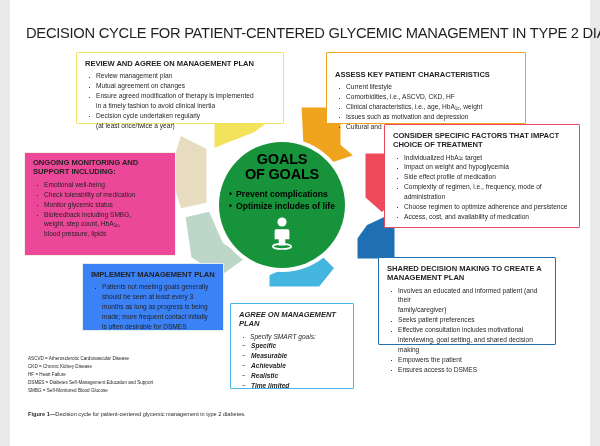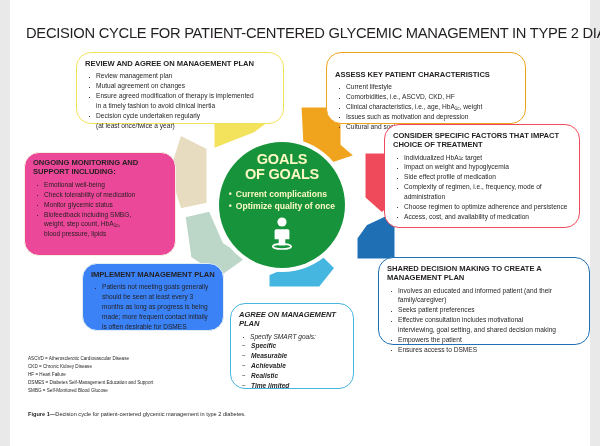--- a/index.html
+++ b/index.html
@@ -27,33 +27,33 @@
   }
 
   
   #ring{position:absolute;left:150px;top:92px;width:270px;height:230px;}
 
   
   #core{
     position:absolute;left:219px;top:142px;width:126px;height:126px;
     border-radius:50%;background:#17933b;
     box-shadow:0 0 0 4px #ffffff;
-    color:#fef9c3;text-align:center;
+    color:#000000;text-align:center;
     display:flex;flex-direction:column;align-items:center;
     padding-top:10px;box-sizing:border-box;
   }
   #core .gtitle{font-size:14.5px;font-weight:700;line-height:1.02;letter-spacing:-0.2px;}
   #core .glist{margin-top:6px;font-size:8.6px;font-weight:700;line-height:1.45;text-align:left;}
   #core .glist div{white-space:nowrap;}
   #core .glist .dot{display:inline-block;width:7px;}
   #person{margin-top:4px;}
 
   
   .box{
-    position:absolute;background:#fff;border-radius:15px;
+    position:absolute;background:#fff;border-radius:1px;
     box-sizing:border-box;
   }
   .box h4{
     margin:0 0 3px 0;font-size:7.6px;font-weight:700;color:#231f20;
     letter-spacing:-0.05px;line-height:1.22;text-transform:uppercase;
   }
   .box ul{margin:0;padding:0;list-style:none;}
   .box li{
     position:relative;font-size:6.6px;color:#231f20;line-height:1.5;
     padding-left:11px;
@@ -66,21 +66,21 @@
   .sub{margin:0;padding:0;list-style:none;}
   .sub li{padding-left:12px;font-weight:700;font-size:6.6px;line-height:1.5;}
   .sub li::before{content:"–";position:absolute;left:3px;top:0;font-size:6px;}
 
   #b-review{left:76px;top:52px;width:208px;height:72px;border:1.4px solid #f2e25c;padding:6px 8px;}
   #b-assess{left:326px;top:52px;width:200px;height:72px;border:1.4px solid #f0a41e;padding:17px 8px;}
   #b-monitor{left:24px;top:152px;width:152px;height:104px;border:1.4px solid #f4efe0;background:#ec4899;padding:6px 8px;}
   #b-consider{left:384px;top:124px;width:196px;height:104px;border:1.4px solid #ef4a5c;padding:6px 8px;}
   #b-implement{left:82px;top:263px;width:142px;height:68px;border:1.4px solid #e2eef0;background:#3b82f6;padding:6px 8px;}
   #b-agree{left:230px;top:303px;width:124px;height:86px;border:1.4px solid #45b6e0;padding:6px 8px;font-style:italic;}
-  #b-shared{left:378px;top:257px;width:212px;height:88px;border:1.4px solid #1f6fb4;padding:6px 8px;}
+  #b-shared{left:378px;top:257px;width:178px;height:88px;border:1.4px solid #1f6fb4;padding:6px 8px;}
 
   #b-monitor h4{line-height:1.18;}
 
   #abbrev{
     position:absolute;left:28px;top:355px;font-size:4.6px;line-height:1.75;color:#231f20;
   }
   #caption{
     position:absolute;left:28px;top:411px;font-size:5.6px;color:#231f20;
   }
   #caption b{font-weight:700;}
@@ -114,22 +114,22 @@
       <path fill="#e8dcc0" d="M30 42 L58 56 L58 112 L30 118 L18 80 Z"></path>
     </g>
   </svg>
 
   <div id="core">
     <div class="gtitle">
       <div>GOALS</div>
       <div>OF GOALS</div>
     </div>
     <div class="glist">
-      <div><span class="dot">•</span><span>Current complications</span></div>
-      <div><span class="dot">•</span><span>Optimize quality of once</span></div>
+      <div><span class="dot">•</span><span>Prevent complications</span></div>
+      <div><span class="dot">•</span><span>Optimize includes of life</span></div>
     </div>
     <svg id="person" width="30" height="34" viewBox="0 0 30 34">
       <circle cx="15" cy="6" r="4.6" fill="#fff"></circle>
       <path d="M9.2 13.2h11.6a1.6 1.6 0 0 1 1.6 1.6v8.4h-4.1v6.2h-6.6v-6.2H7.6v-8.4a1.6 1.6 0 0 1 1.6-1.6z" fill="#fff"></path>
       <ellipse cx="15" cy="30.4" rx="9.2" ry="2.6" fill="none" stroke="#fff" stroke-width="1.7"></ellipse>
     </svg>
   </div>
 
   <div class="box" id="b-review">
     <h4>REVIEW AND AGREE ON MANAGEMENT PLAN</h4>

